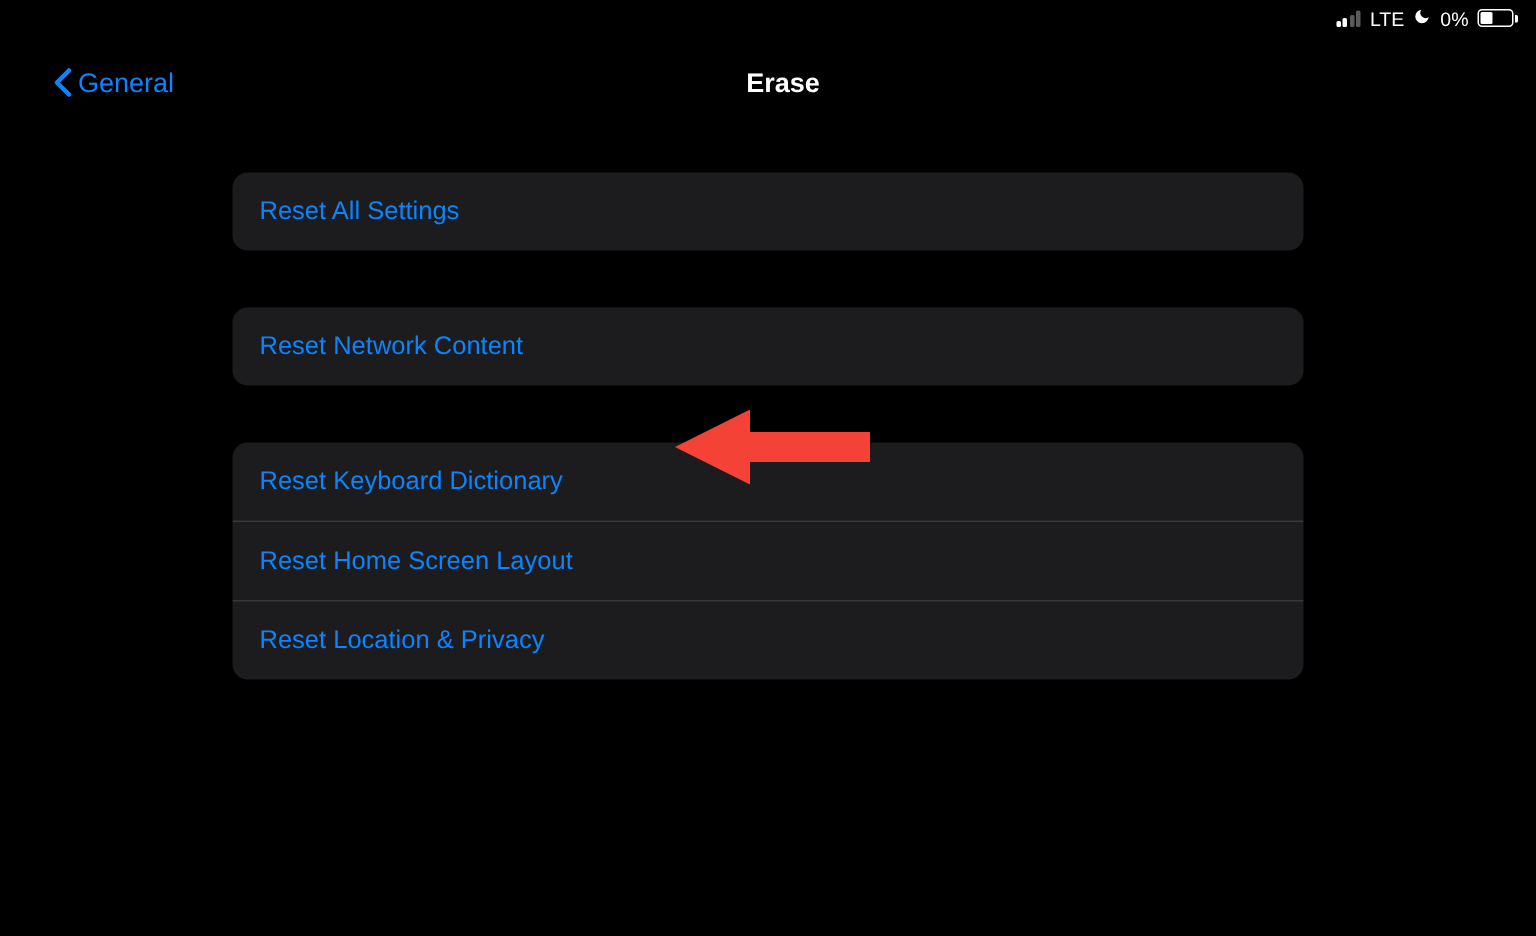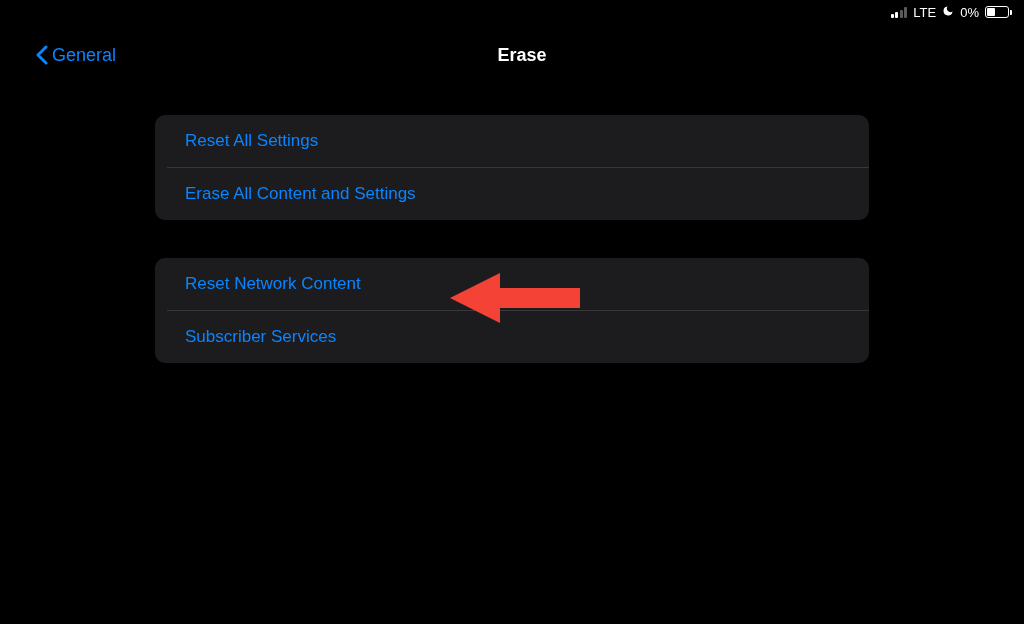--- a/index.html
+++ b/index.html
@@ -116,21 +116,20 @@
       position: absolute;
       top: 115px;
       left: 155px;
       right: 155px;
     }
     .group {
       background: #1c1c1e;
       border-radius: 10px;
       overflow: hidden;
       margin-bottom: 38px;
-      padding-left: 12px;
     }
     .row {
       padding: 16px 18px;
       font-size: 17px;
       color: #0a84ff;
       cursor: pointer;
       border-top: 0.5px solid #38383a;
     }
     .row:first-child {
       border-top: none;
@@ -173,23 +172,26 @@
       <polyline points="10,2 2,10 10,18"></polyline>
     </svg>
     <span>General</span>
   </div>
   <div class="nav-title">Erase</div>
 </div>
 
 <div class="content" id="content-root">
     <div class="group">
       <div class="row"><span>Reset All Settings</span></div>
-      <div class="row"><span>Erase All Content and Settings</span></div>
     </div>
     <div class="group">
       <div class="row"><span>Reset Network Content</span></div>
-      <div class="row"><span>Subscriber Services</span></div>
+    </div>
+    <div class="group">
+      <div class="row"><span>Reset Keyboard Dictionary</span></div>
+      <div class="row"><span>Reset Home Screen Layout</span></div>
+      <div class="row"><span>Reset Location &amp; Privacy</span></div>
     </div>
   </div>
 
 <svg class="arrow-annotation" width="140" height="60" viewBox="0 0 140 60">
   <polygon points="0,30 50,5 50,20 130,20 130,40 50,40 50,55" fill="#f44336"></polygon>
 </svg>
 
 </body></html>

